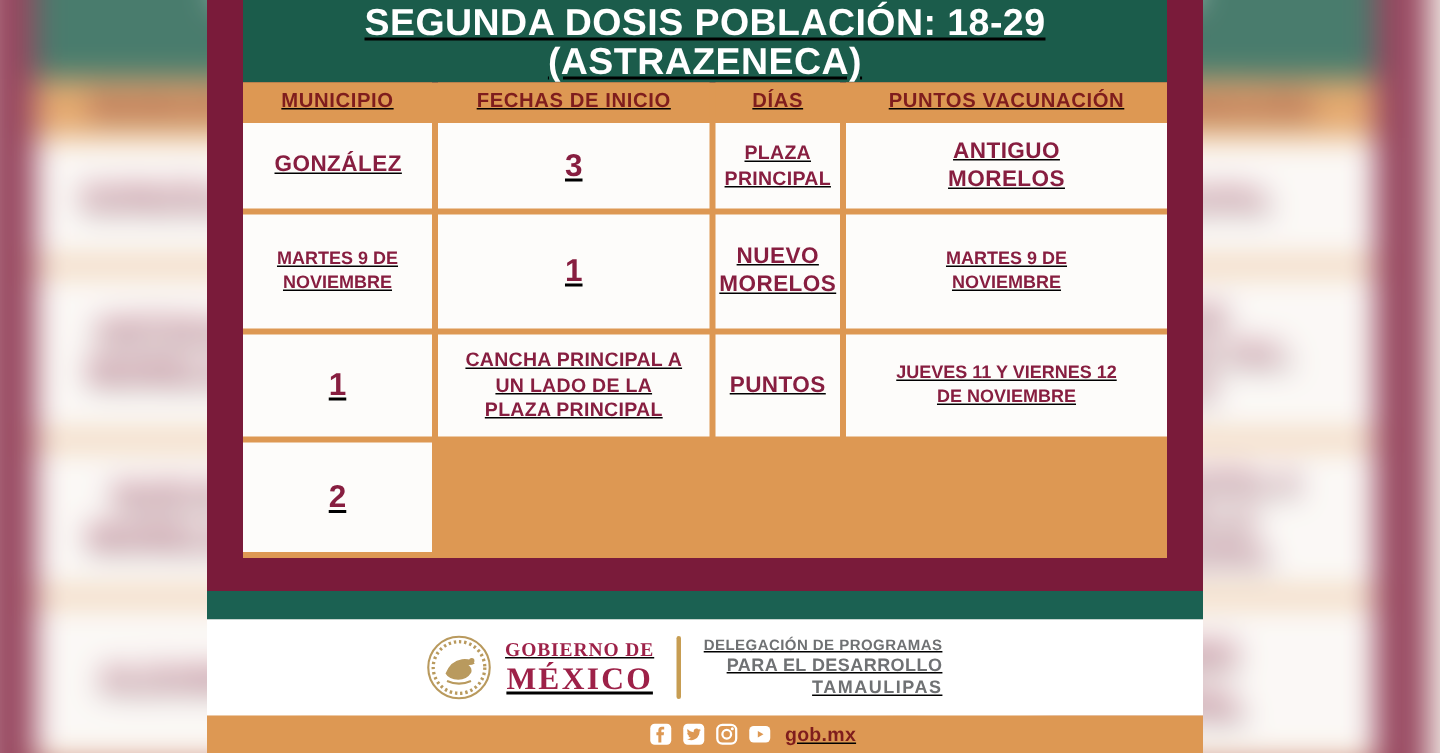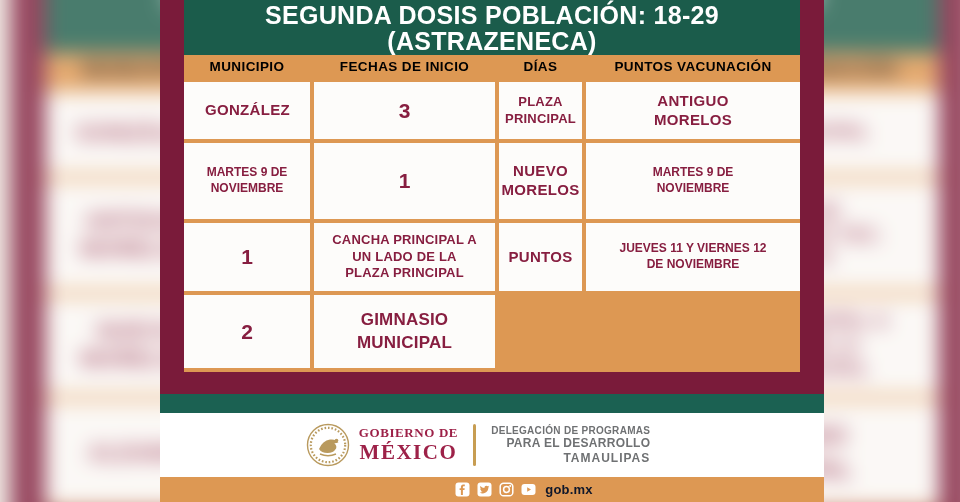--- a/index.html
+++ b/index.html
@@ -6,35 +6,35 @@
   html,body { background:#e8e0d9; }
   .stage {
     position:relative; width:960px; height:502px; overflow:hidden;
     background:#efe8e2; font-family:"Liberation Sans", sans-serif;
   }
   
   .bg { position:absolute; inset:0; z-index:0; filter: blur(10px) saturate(1.05); }
   .bg .fg { transform: scale(1.45); transform-origin: 331.5px 60px; }
   .veil { position:absolute; inset:0; z-index:1; background:rgba(245,239,233,0.22); }
   
-  .fg { position:absolute; left:160px; top:0; width:664px; height:358px; z-index:2; }
+  .fg { position:absolute; left:138px; top:0; width:664px; height:358px; z-index:2;text-decoration:underline; }
   .card { background:#7a1b3a; padding:0 24px 22px 24px; }
   .title-band {
     height:55px; background:#1b5c4b; color:#ffffff; text-align:center;
     font-weight:bold; padding-top:2px;
   }
   .title-line { font-size:25px; line-height:26px; letter-spacing:0.3px; }
   .grid {
     display:grid;
     grid-template-columns:126px 181px 83px 214px;
     grid-template-rows:23px 57px 76px 68px 73px;
     gap:4px; background:#dd9853; padding-bottom:4px;
   }
   .th {
-    background:#dd9853; color:#000000; font-weight:bold; font-size:13.5px;
+    background:#dd9853; color:#7f1d1d; font-weight:bold; font-size:13.5px;
     letter-spacing:0.4px; display:flex; align-items:center; justify-content:center;
   }
   .td {
     background:#fdfcfa; color:#871e40; font-weight:bold; text-align:center;
     display:flex; align-items:center; justify-content:center;
   }
   .td span { display:block; }
   .muni  { font-size:15px; line-height:1.25; letter-spacing:0.3px; }
   .muni span { max-width:84px; }
   .fecha { font-size:12px; line-height:1.3; }
@@ -60,21 +60,21 @@
   .deleg { color:#6f7173; text-align:right; }
   .deleg-line1 { font-size:10px; font-weight:bold; letter-spacing:0.3px; }
   .deleg-line2 { font-size:12px; font-weight:bold; letter-spacing:0.3px; }
   .deleg-line3 { font-size:12px; font-weight:bold; letter-spacing:1px; margin-top:1px; }
   .orange-strip {
     height:25px; background:#dd9853; display:flex; align-items:center;
     justify-content:center; gap:7px;
   }
   .social { display:flex; align-items:center; gap:7px; transform:translateX(32px); }
   .sicon { width:15px; height:15px; display:block; }
-  .gobmx { color:#0f172a; font-weight:bold; font-size:13px; letter-spacing:0.2px; margin-left:2px; }
+  .gobmx { color:#7f1d1d; font-weight:bold; font-size:13px; letter-spacing:0.2px; margin-left:2px; }
 </style>
 </head>
 <body>
 
 <div class="stage">
   <div class="bg">
       <div class="fg">
     <div class="card">
       <div class="title-band">
         <div class="title-line">SEGUNDA DOSIS POBLACIÓN: 18-29</div>
@@ -192,23 +192,20 @@
           </div>
 
         <div class="td muni">
             <span>PUNTOS</span>
           </div>
         <div class="td fecha">
             <span>JUEVES 11 Y VIERNES 12 DE NOVIEMBRE</span>
           </div>
         <div class="td dias">
             <span>2</span>
-          </div>
-        <div class="td punto big">
-            <span>GIMNASIO MUNICIPAL</span>
           </div>
       </div>
     </div>
 
     <div class="green-strip"></div>
 
     <div class="white-band">
       <div class="lockup">
         <svg class="seal" viewBox="0 0 44 44">
           <circle cx="22" cy="22" r="20.5" fill="none" stroke="#b99a5e" stroke-width="1.4"></circle>

